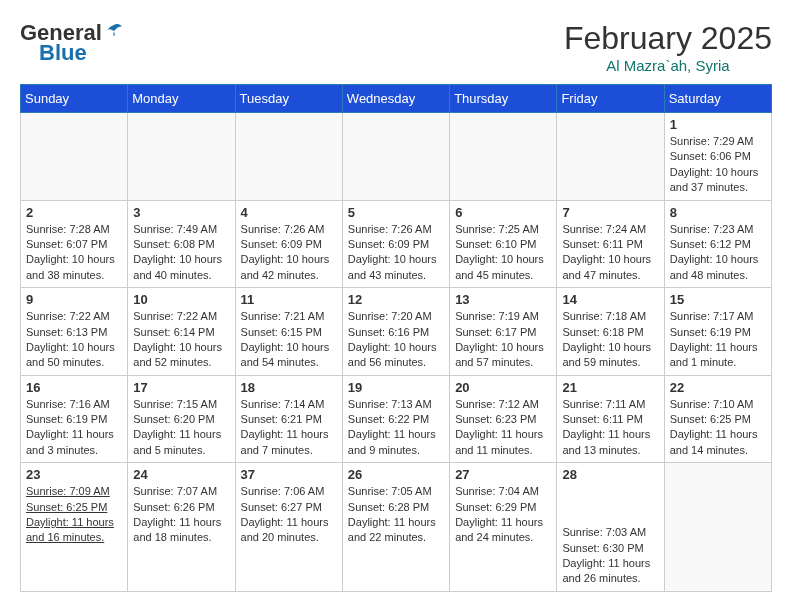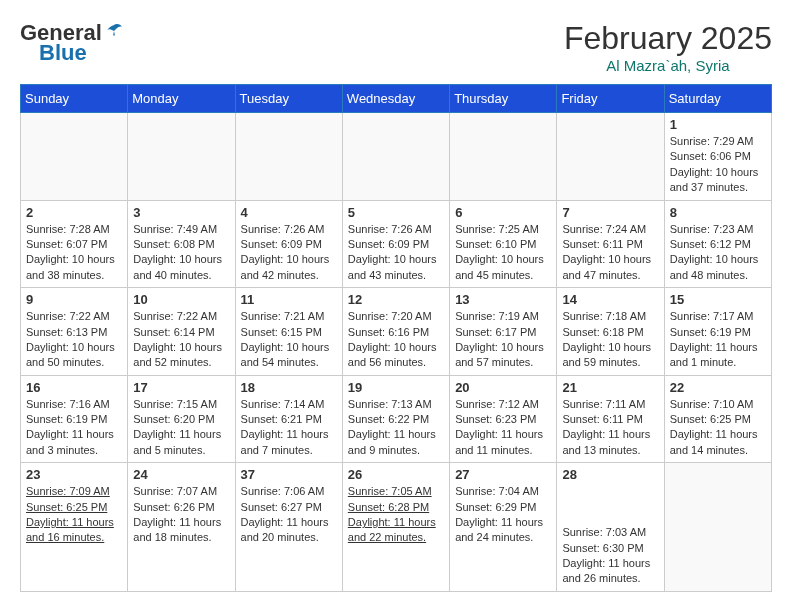--- a/index.html
+++ b/index.html
@@ -283,21 +283,21 @@
         </td>
         <td>
           <div class="day-number">37</div>
           <div class="day-info" style="white-space: pre-line;">Sunrise: 7:06 AM
 Sunset: 6:27 PM
 Daylight: 11 hours
 and 20 minutes.</div>
         </td>
         <td>
           <div class="day-number">26</div>
-          <div class="day-info" style="white-space: pre-line; text-decoration: underline;">Sunrise: 7:05 AM
+          <div class="day-info" style="white-space: pre-line;">Sunrise: 7:05 AM
 Sunset: 6:28 PM
 Daylight: 11 hours
 and 22 minutes.</div>
         </td>
         <td>
           <div class="day-number">27</div>
           <div class="day-info" style="white-space: pre-line;">Sunrise: 7:04 AM
 Sunset: 6:29 PM
 Daylight: 11 hours
 and 24 minutes.</div>

